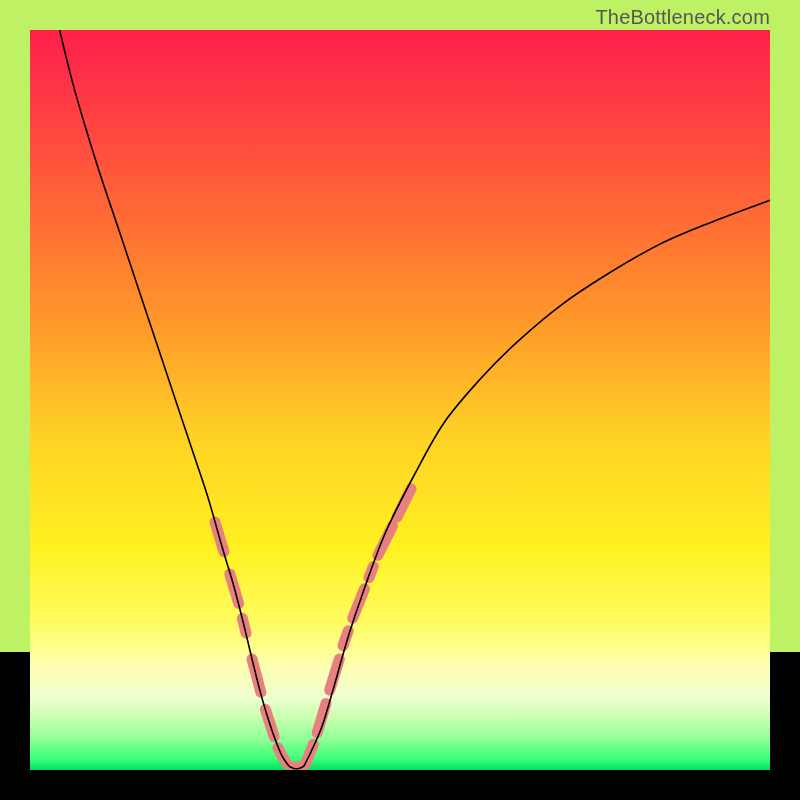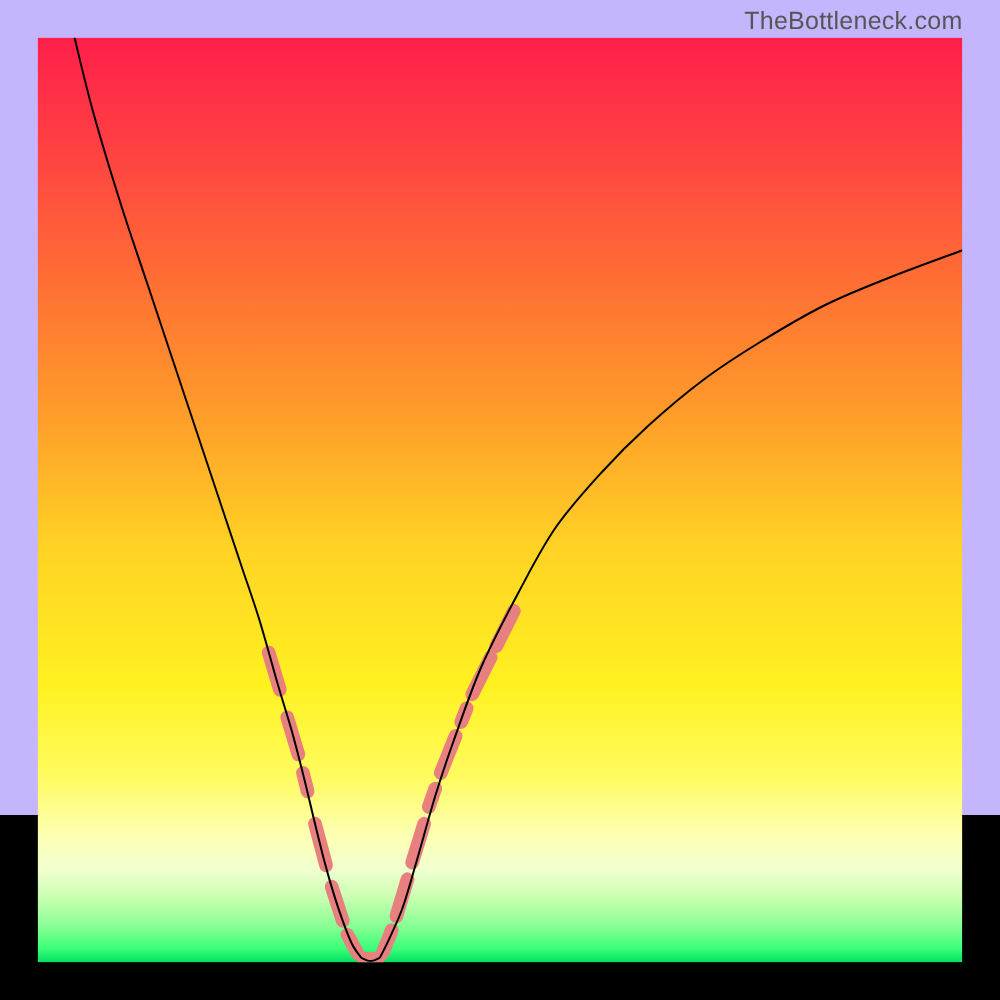--- a/index.html
+++ b/index.html
@@ -8,21 +8,21 @@
     width: 800px;
     height: 800px;
     background: #000;
     overflow: hidden;
     font-family: Arial, Helvetica, sans-serif;
   }
   .frame {
     position: relative;
     width: 800px;
     height: 652px;
-    background: #c4b5fd;
+    background: #bef264;
   }
   .plot-area {
     position: absolute;
     left: 30px;
     top: 30px;
     width: 740px;
     height: 740px;
     overflow: hidden;
   }
   .gradient-bg {

